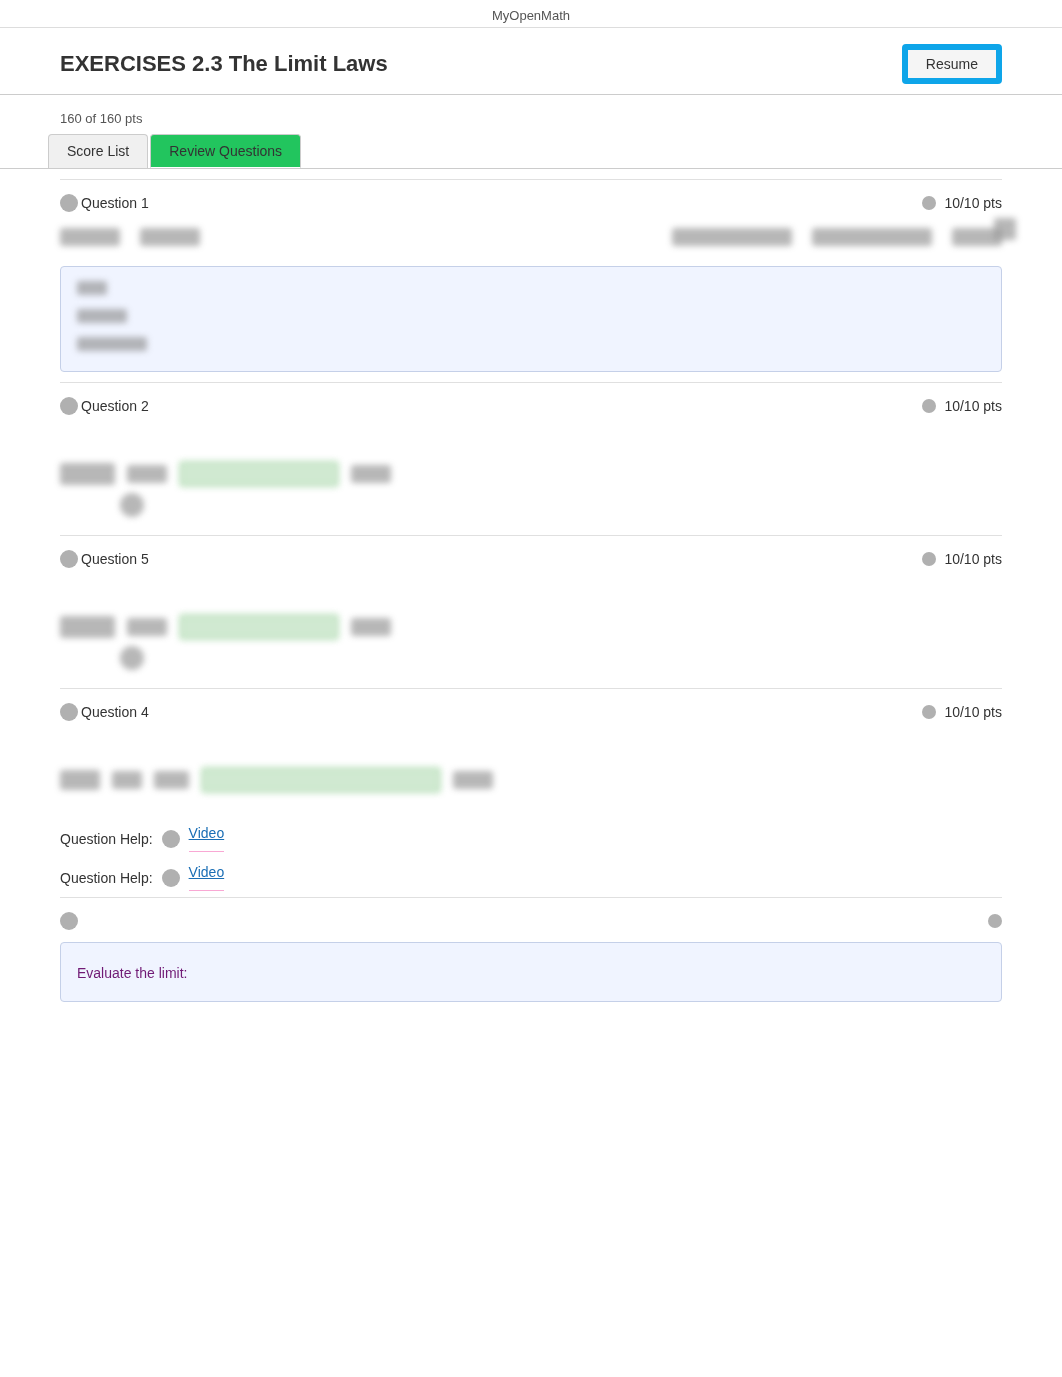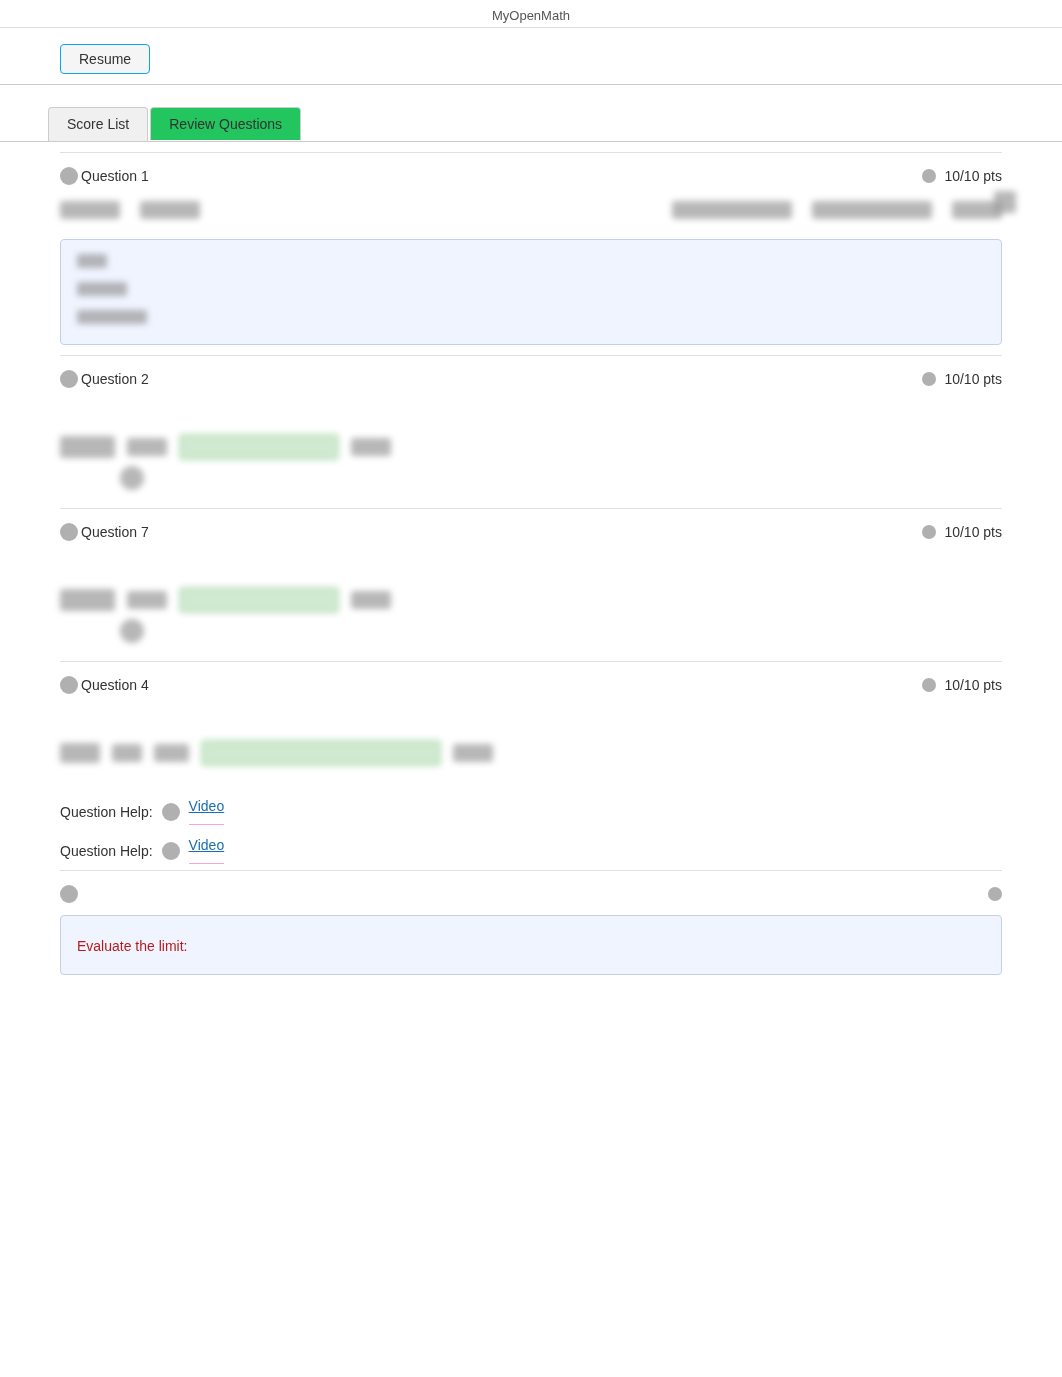--- a/index.html
+++ b/index.html
@@ -22,21 +22,21 @@
       align-items: center;
       padding: 16px 60px 10px 60px;
       border-bottom: 1px solid #ccc;
     }
     .header-title {
       font-size: 22px;
       font-weight: bold;
       color: #333;
     }
     .resume-btn {
-      border: 1px solid #0ea5e9;
+      border: 6px solid #0ea5e9;
       background: #f5f5f5;
       padding: 6px 18px;
       border-radius: 4px;
       cursor: pointer;
       font-size: 14px;
       color: #333;
     }
     .score-section {
       padding: 14px 60px 8px;
     }
@@ -217,43 +217,45 @@
     .q5-area {
       background: #f0f4ff;
       border: 1px solid #c5d0e8;
       border-radius: 4px;
       padding: 14px 16px;
       margin: 6px 0 10px;
       min-height: 60px;
     }
     .evaluate-text {
       font-size: 14px;
-      color: #b91c1c;
+      color: #701a75;
       margin-top: 8px;
     }
     .q1-top-row {
       display: flex;
       align-items: flex-start;
       gap: 20px;
       flex-wrap: wrap;
       margin-bottom: 10px;
     }
   </style>
 </head>
 <body>
 
 <div class="top-bar">
   <span>MyOpenMath</span>
 </div>
 
 <div class="header">
+  <span class="header-title">EXERCISES 2.3 The Limit Laws</span>
   <button class="resume-btn">Resume</button>
 </div>
 
 <div class="score-section">
+  <div class="score-pts">160 of 160 pts</div>
 </div>
 
 <div class="tabs">
   <div class="tab">Score List</div>
   <div class="tab active">Review Questions</div>
 </div>
 
 <div class="content">
 
   <div class="question-row">
@@ -316,21 +318,21 @@
     </div>
     <div class="q-blurred-row" style="padding-left:60px;">
       <div class="blur-tiny" style="width:24px;height:24px;border-radius:50%;"></div>
     </div>
     <div style="height:8px;"></div>
   </div>
 
   <div class="question-row">
     <div class="question-left">
       <span class="question-indicator"></span>
-      <span class="question-label">Question 7</span>
+      <span class="question-label">Question 5</span>
     </div>
     <div class="question-score">
       <span class="score-dot"></span>
       <span>10/10 pts</span>
     </div>
   </div>
 
   <div class="q-content-outer">
     <div style="height:30px;"></div>
     <div class="q-blurred-row">

